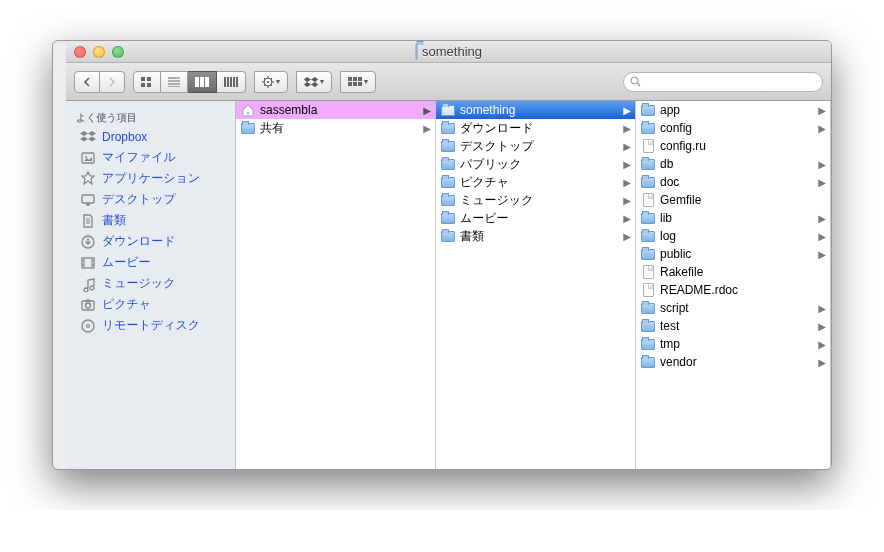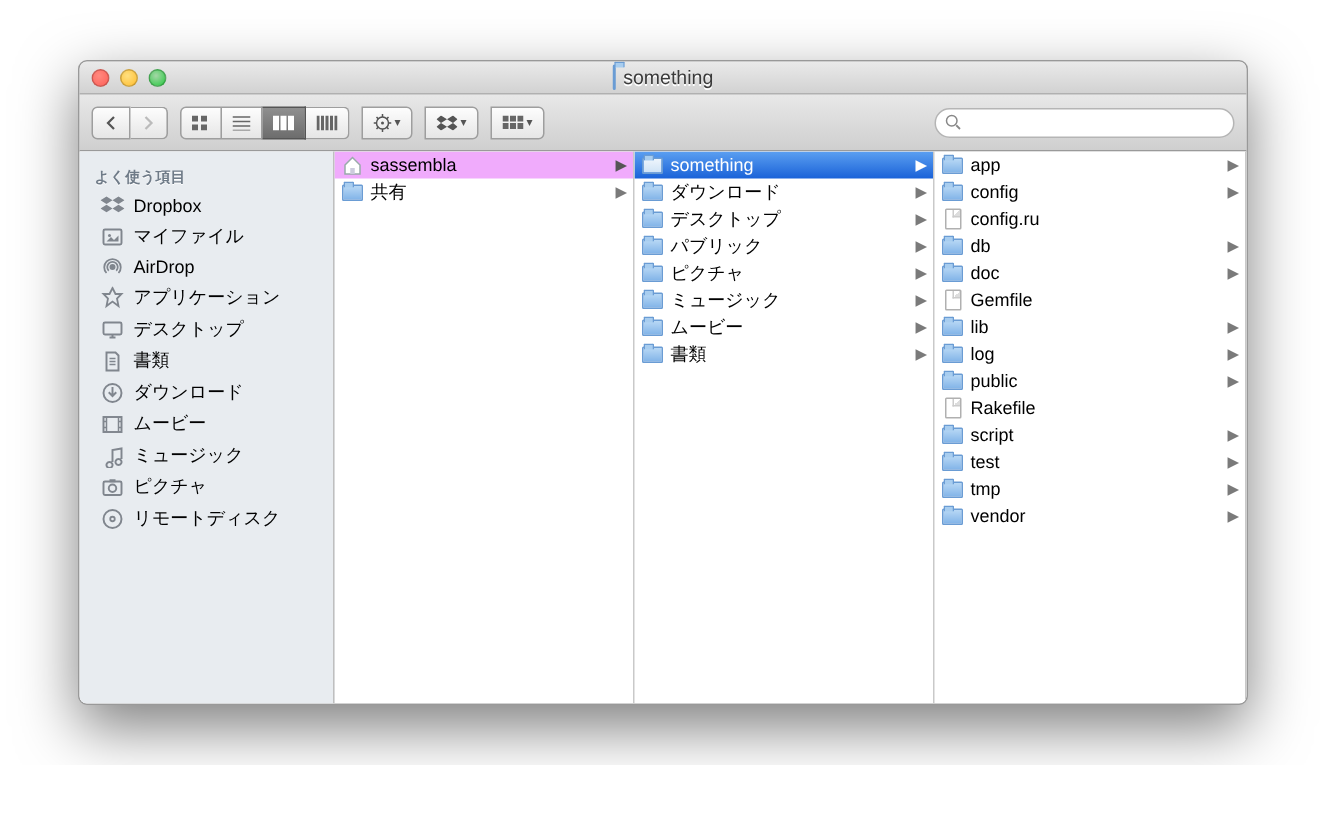--- a/index.html
+++ b/index.html
@@ -1,37 +1,37 @@
 <!DOCTYPE html>
 <html><head>
 <meta charset="utf-8">
 <style>
 * { box-sizing: border-box; margin: 0; padding: 0; }
 body { font-family: "Lucida Grande", "Hiragino Kaku Gothic Pro", sans-serif; font-size: 11px; background: #fff; }
-.window { width: 780px; height: 430px; margin: 40px auto; border: 1px solid #999; border-radius: 6px; overflow: hidden; box-shadow: 0 15px 40px rgba(0,0,0,0.5); background: #ededed; display: flex; flex-direction: column; }
+.window { width: 780px; height: 430px; margin: 40px auto; border: 1px solid #999; border-radius: 6px; overflow: hidden; box-shadow: 0 15px 40px rgba(0,0,0,0.5); background: #ededed; display: flex; flex-direction: column; padding-left: 13px; }
 .titlebar { height: 22px; background: linear-gradient(#eaeaea,#d2d2d2); border-bottom: 1px solid #b0b0b0; display: flex; align-items: center; position: relative; }
 .traffic { display: flex; gap: 7px; padding-left: 8px; }
 .tl { width: 12px; height: 12px; border-radius: 50%; border: 0.5px solid rgba(0,0,0,0.2); }
 .tl.r { background: radial-gradient(circle at 40% 35%, #ff8a80, #ff5f57); }
 .tl.y { background: radial-gradient(circle at 40% 35%, #ffe082, #ffbd2e); }
 .tl.g { background: radial-gradient(circle at 40% 35%, #a5d6a7, #28c940); }
 .title-center { position: absolute; left: 50%; transform: translateX(-50%); display: flex; align-items: center; gap: 5px; font-size: 13px; color: #3a3a3a; text-shadow: 0 1px 0 #fff; }
 .toolbar { height: 38px; background: linear-gradient(#e8e8e8,#cfcfcf); border-bottom: 1px solid #9a9a9a; display: flex; align-items: center; padding: 0 8px; gap: 8px; }
 .seg { display: flex; }
 .btn { height: 22px; background: linear-gradient(#fdfdfd,#e6e6e6); border: 1px solid #9e9e9e; display: flex; align-items: center; justify-content: center; padding: 0 7px; cursor: default; }
 .btn:first-child { border-radius: 4px 0 0 4px; }
 .btn:last-child { border-radius: 0 4px 4px 0; }
 .btn + .btn { border-left: none; }
 .btn.active { background: linear-gradient(#8f8f8f,#6d6d6d); color: #fff; border-color: #555; }
 .search { margin-left: auto; width: 200px; height: 20px; border: 1px solid #b5b5b5; border-radius: 10px; background: #fff; display: flex; align-items: center; padding: 0 6px; gap: 4px; }
 .search input { border: none; outline: none; flex: 1; font-size: 11px; }
 .body { flex: 1; display: flex; background: #fff; }
 .sidebar { width: 170px; background: #e8ecf0; border-right: 1px solid #bfbfbf; overflow-y: auto; padding-top: 4px; }
 .sb-head { font-size: 10px; color: #6f7b88; text-shadow: 0 1px 0 #fff; padding: 6px 10px 2px; font-weight: bold; }
-.sb-item { display: flex; align-items: center; gap: 6px; padding: 2px 10px 2px 14px; color: #000000; font-size: 12px; }
+.sb-item { display: flex; align-items: center; gap: 6px; padding: 2px 10px 2px 14px; color: #1d4ed8; font-size: 12px; }
 .sb-item .ico { width: 16px; height: 16px; display: flex; align-items: center; justify-content: center; color: #7a7f86; }
 .cols { flex: 1; display: flex; }
 .col { border-right: 1px solid #c9c9c9; overflow-y: auto; position: relative; }
 .col.c1 { width: 200px; }
 .col.c2 { width: 200px; }
 .col.c3 { flex: 1; }
 .row { display: flex; align-items: center; height: 18px; padding: 0 14px 0 4px; position: relative; font-size: 12px; }
 .row .ico { width: 16px; height: 16px; margin-right: 4px; display: flex; align-items: center; justify-content: center; }
 .row .arr { position: absolute; right: 4px; color: #7a7a7a; font-size: 10px; }
 .row.sel-dim { background: #f0abfc; }
@@ -175,30 +175,20 @@
               <rect x="2" y="3" width="12" height="10" rx="1" fill="none" stroke="#80868e" stroke-width="1.3"></rect>
               <circle cx="6" cy="7" r="1" fill="#80868e"></circle>
               <path d="M4 11 L7 8 L9 10 L12 7 L12 11 Z" fill="#80868e"></path>
             </svg>
           </span>
           <span>マイファイル</span>
         </div>
         <div class="sb-item">
           <span class="ico">
             <svg width="16" height="16" viewBox="0 0 16 16">
-              <circle cx="8" cy="8" r="2" fill="#80868e"></circle>
-              <path d="M4 12 A5.5 5.5 0 1 1 12 12" fill="none" stroke="#80868e" stroke-width="1.2"></path>
-              <path d="M5.5 10.5 A3.5 3.5 0 1 1 10.5 10.5" fill="none" stroke="#80868e" stroke-width="1.2"></path>
-            </svg>
-          </span>
-          <span>AirDrop</span>
-        </div>
-        <div class="sb-item">
-          <span class="ico">
-            <svg width="16" height="16" viewBox="0 0 16 16">
               <path d="M8 1 L10 5 L14 5 L11 8 L12 13 L8 10 L4 13 L5 8 L2 5 L6 5 Z" fill="none" stroke="#80868e" stroke-width="1.2"></path>
             </svg>
           </span>
           <span>アプリケーション</span>
         </div>
         <div class="sb-item">
           <span class="ico">
             <svg width="16" height="16" viewBox="0 0 16 16">
               <rect x="2" y="3" width="12" height="8" rx="1" fill="none" stroke="#80868e" stroke-width="1.3"></rect>
               <path d="M6 13 h4 M8 11 v2" stroke="#80868e" stroke-width="1.3"></path>
@@ -404,20 +394,26 @@
             <span class="arr">▶</span>
           </div>
           <div class="row">
             <span class="ico">
               <span class="file-ico"></span>
             </span>
             <span>Rakefile</span>
           </div>
           <div class="row">
             <span class="ico">
+              <span class="file-ico"></span>
+            </span>
+            <span>README.rdoc</span>
+          </div>
+          <div class="row">
+            <span class="ico">
               <span class="folder-ico"></span>
             </span>
             <span>script</span>
             <span class="arr">▶</span>
           </div>
           <div class="row">
             <span class="ico">
               <span class="folder-ico"></span>
             </span>
             <span>test</span>

